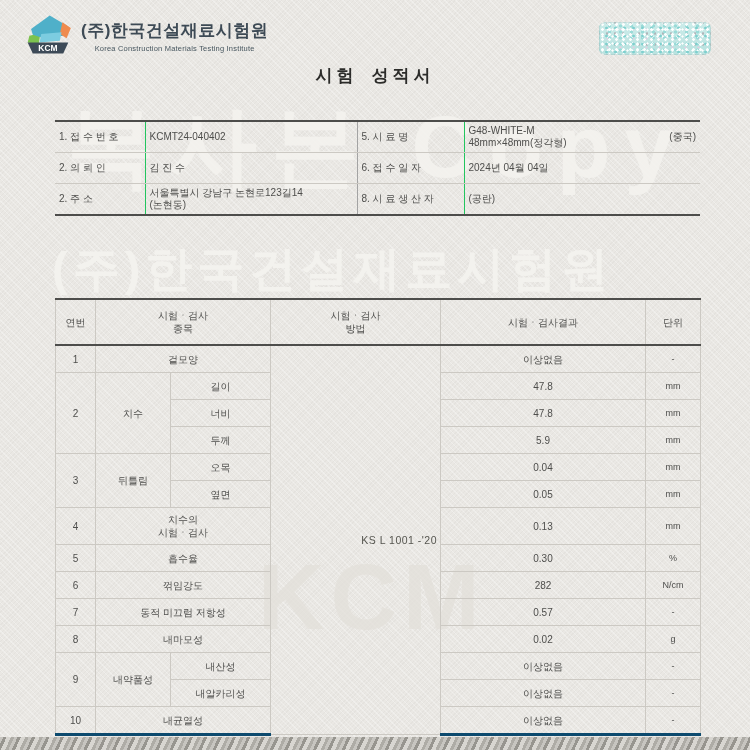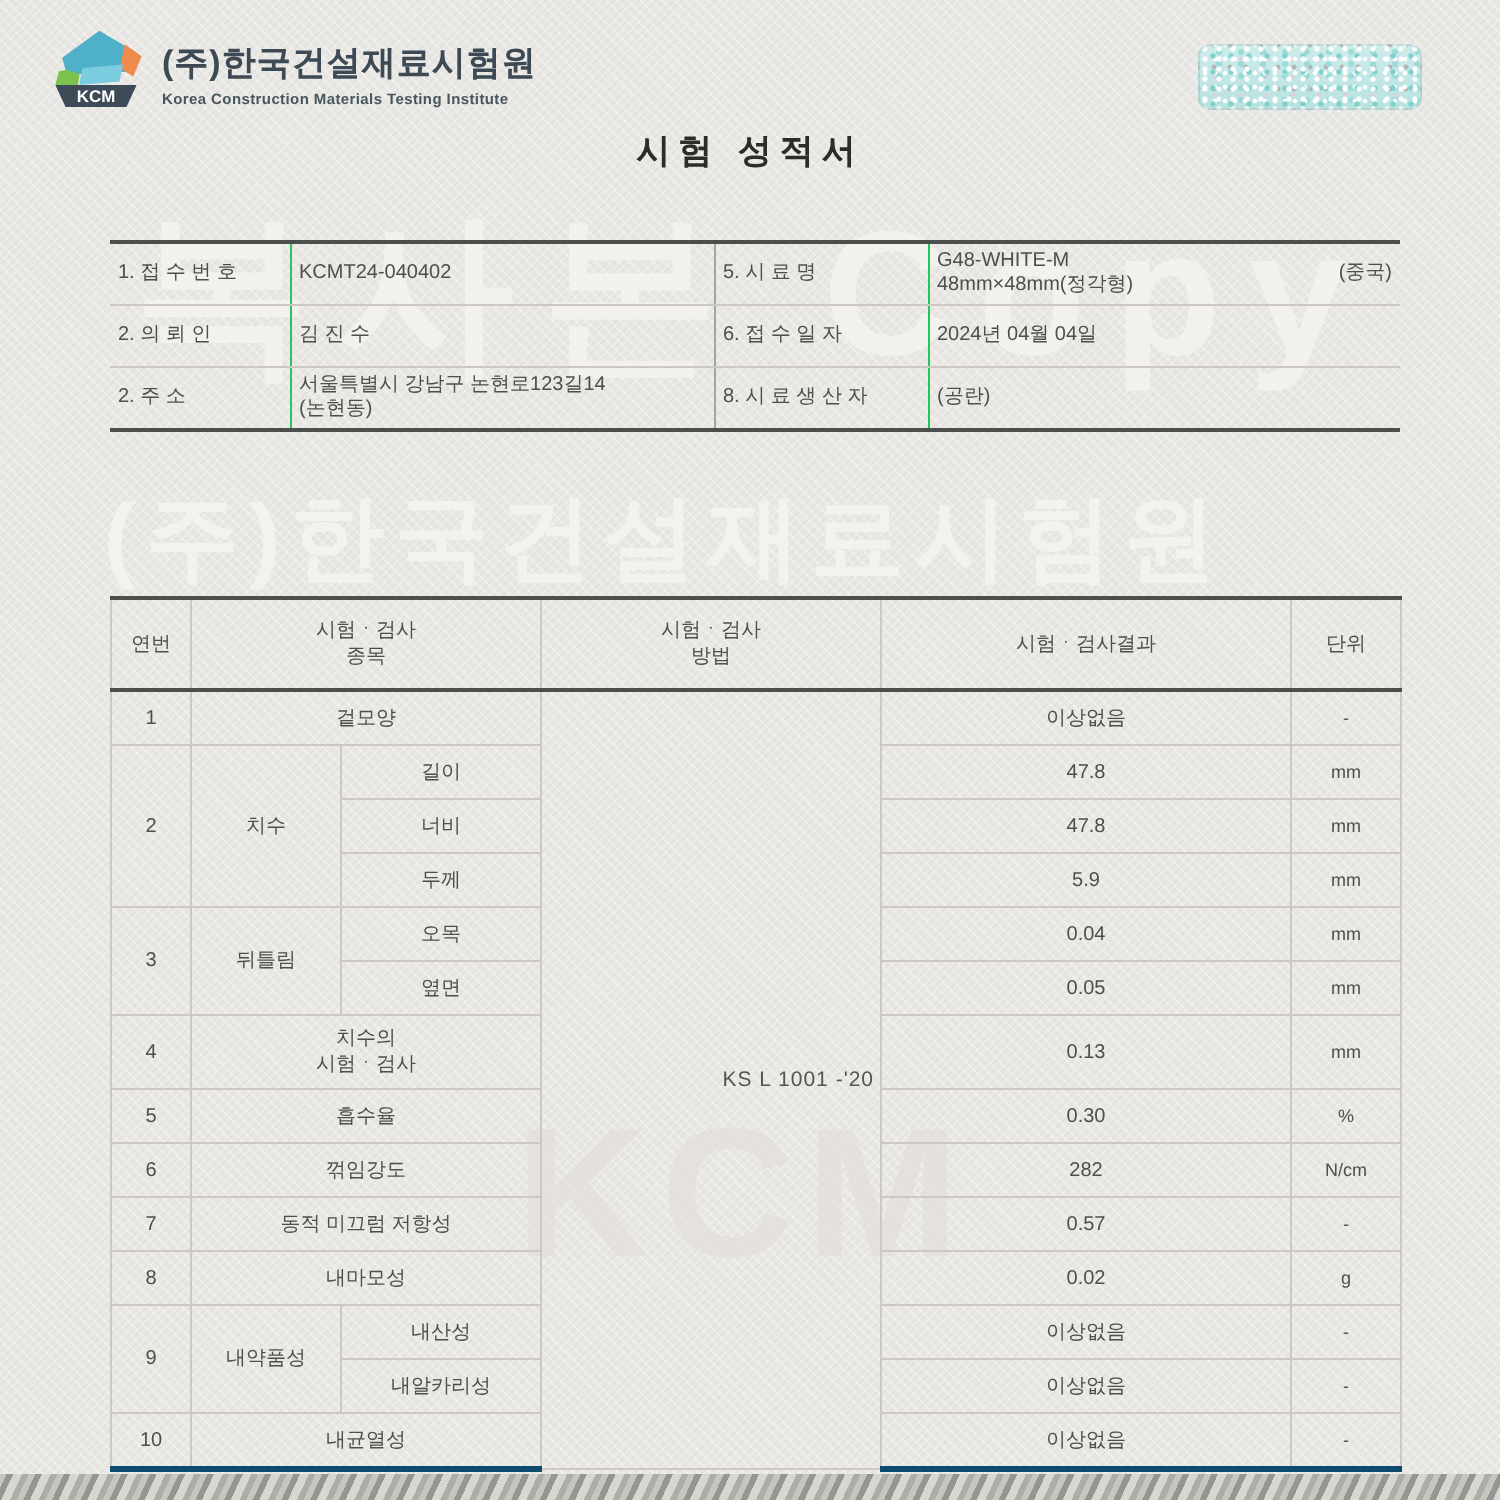--- a/index.html
+++ b/index.html
@@ -14,37 +14,37 @@
   }
   
   .wm{position:absolute;z-index:0;font-weight:bold;color:#f4f3ef;white-space:nowrap;pointer-events:none;}
   .wm-copy{left:55px;top:88px;font-size:88px;letter-spacing:14px;opacity:.9;margin-left:12px;}
   .wm-org{left:52px;top:238px;font-size:47px;letter-spacing:5px;opacity:.95;}
   .wm-kcm{left:258px;top:545px;font-size:92px;letter-spacing:6px;color:#e3e0da;opacity:.75;}
   .content{position:absolute;inset:0;z-index:1;}
   
   .logo{position:absolute;left:22px;top:12px;display:flex;align-items:center;gap:7px;}
   .org-ko{font-size:17px;font-weight:bold;color:#3d4a55;letter-spacing:.5px;}
-  .org-en{font-size:7.5px;font-weight:bold;color:#47565f;margin-top:2px;letter-spacing:.2px;}
+  .org-en{font-size:7.5px;font-weight:normal;color:#47565f;margin-top:2px;letter-spacing:.2px;text-align:center;}
   .sticker{
     position:absolute;left:599px;top:22px;width:112px;height:33px;border-radius:6px;
     background-image:
       radial-gradient(circle, rgba(255,255,255,.95) 1px, transparent 1.6px),
       radial-gradient(circle, #7fd0ce 1px, transparent 1.7px),
       radial-gradient(circle, #ffffff .8px, transparent 1.4px),
       radial-gradient(circle, #9adbd8 1.2px, transparent 1.9px),
       radial-gradient(circle, #e6cbe0 .7px, transparent 1.3px),
       radial-gradient(circle, #b0b4b8 .9px, transparent 1.5px),
       linear-gradient(#cdecea,#b8e2df);
     background-size:7px 5px,9px 8px,5px 7px,11px 6px,13px 9px,8px 11px,100% 100%;
     background-position:0 0,3px 2px,1px 4px,5px 1px,2px 3px,4px 6px,0 0;
     box-shadow:0 0 0 1px rgba(170,200,198,.5) inset;
   }
   .doc-title{position:absolute;left:0;top:64px;width:100%;text-align:center;
-    font-size:17px;font-weight:bold;color:#2c2c2a;letter-spacing:4px;}
+    font-size:17px;font-weight:bold;color:#2c2c2a;letter-spacing:4px;font-family:Liberation Mono, monospace;}
   
   table{border-collapse:collapse;table-layout:fixed;background:transparent;}
   .info-table{position:absolute;left:55px;top:120px;width:645px;}
   .info-table td{height:28px;font-size:10px;vertical-align:middle;padding:1px 4px;line-height:12px;
     border-top:1px solid #ccc9c3;border-bottom:1px solid #ccc9c3;}
   .info-table tr:first-child td{border-top:2px solid #4d4d4b;}
   .info-table tr:last-child td{border-bottom:2px solid #4d4d4b;}
   .info-table td.lbl{border-right:1px solid #22c55e;}
   .info-table td.val{border-right:1px solid #a3a3a3;}
   .info-table td.val2{border-right:none;}

